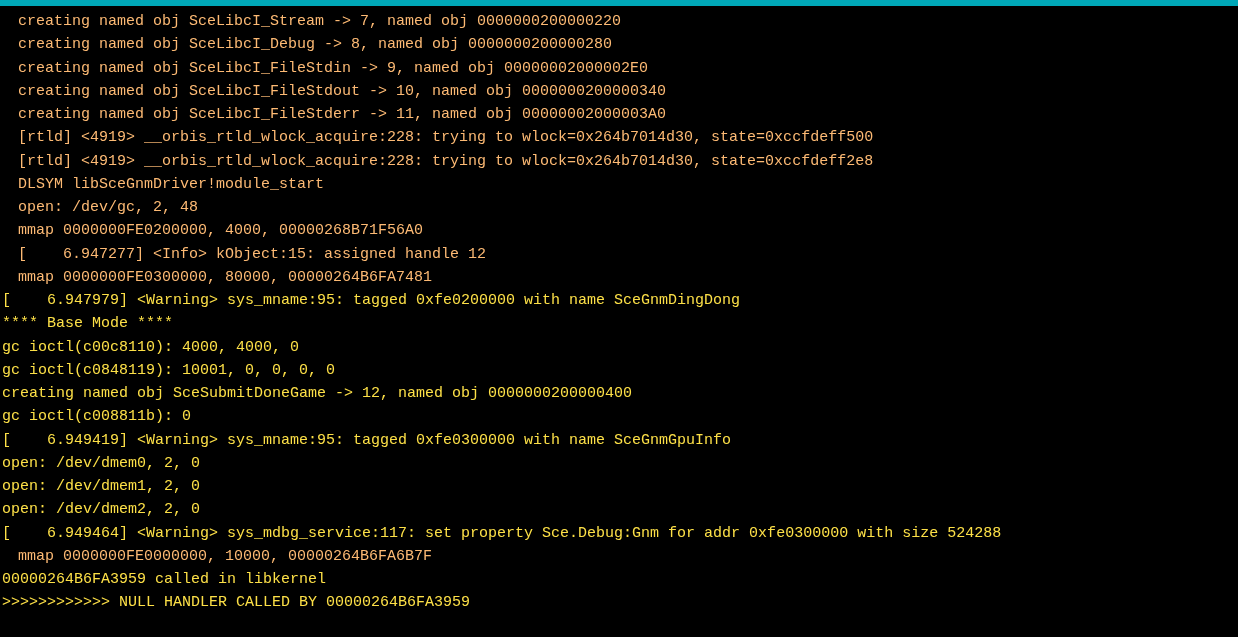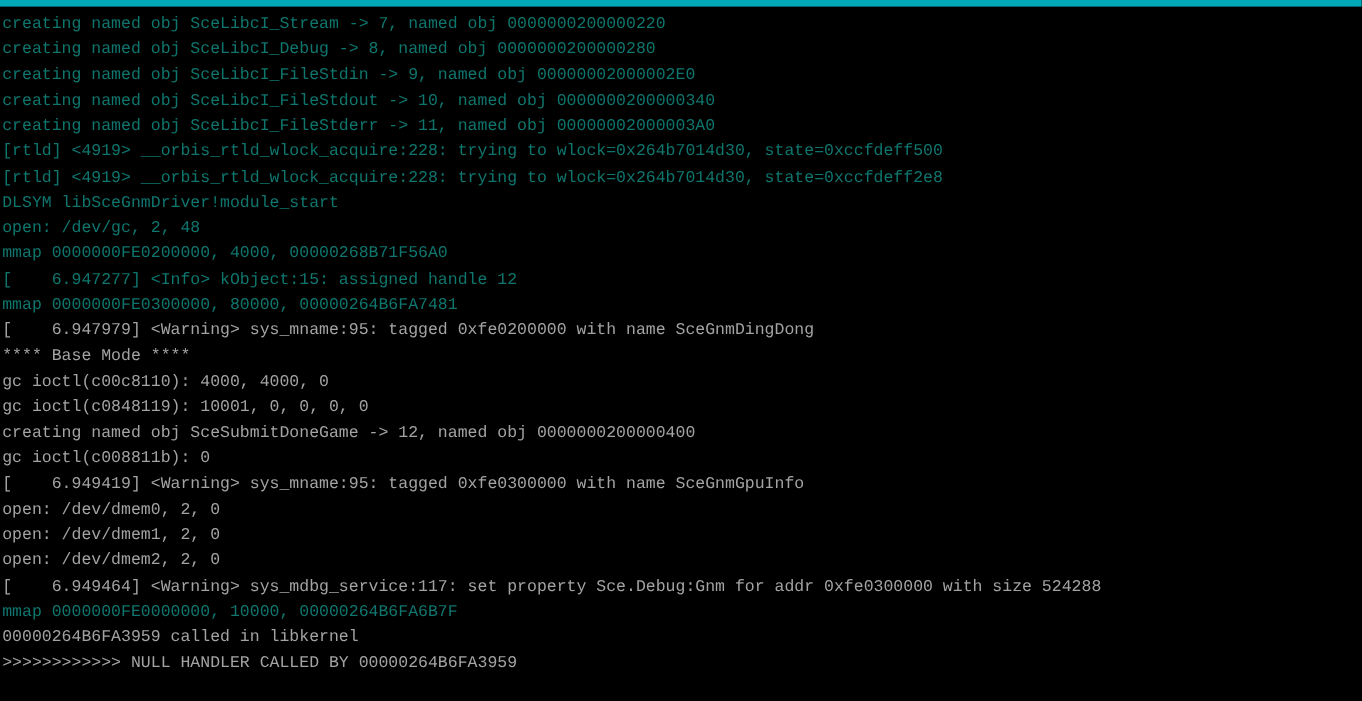--- a/index.html
+++ b/index.html
@@ -25,23 +25,24 @@
     }
     .terminal-content {
       padding: 4px 0px 0px 2px;
       white-space: pre;
       font-weight: normal;
     }
     .line {
       display: block;
     }
     .white {
-      color: #0f766e;
+      color: #fdba74;
+      margin-left: 16px;
     }
     .yellow {
-      color: #a3a3a3;
+      color: #fde047;
     }
   </style>
 </head>
 <body>
 
 <div class="title-bar"></div>
 <div class="terminal-content" id="terminal-lines"><span class="line white">creating named obj SceLibcI_Stream -&gt; 7, named obj 0000000200000220</span><span class="line white">creating named obj SceLibcI_Debug -&gt; 8, named obj 0000000200000280</span><span class="line white">creating named obj SceLibcI_FileStdin -&gt; 9, named obj 00000002000002E0</span><span class="line white">creating named obj SceLibcI_FileStdout -&gt; 10, named obj 0000000200000340</span><span class="line white">creating named obj SceLibcI_FileStderr -&gt; 11, named obj 00000002000003A0</span><span class="line white">[rtld] &lt;4919&gt; __orbis_rtld_wlock_acquire:228: trying to wlock=0x264b7014d30, state=0xccfdeff500</span><span class="line white">[rtld] &lt;4919&gt; __orbis_rtld_wlock_acquire:228: trying to wlock=0x264b7014d30, state=0xccfdeff2e8</span><span class="line white">DLSYM libSceGnmDriver!module_start</span><span class="line white">open: /dev/gc, 2, 48</span><span class="line white">mmap 0000000FE0200000, 4000, 00000268B71F56A0</span><span class="line white">[    6.947277] &lt;Info&gt; kObject:15: assigned handle 12</span><span class="line white">mmap 0000000FE0300000, 80000, 00000264B6FA7481</span><span class="line yellow">[    6.947979] &lt;Warning&gt; sys_mname:95: tagged 0xfe0200000 with name SceGnmDingDong</span><span class="line yellow">**** Base Mode ****</span><span class="line yellow">gc ioctl(c00c8110): 4000, 4000, 0</span><span class="line yellow">gc ioctl(c0848119): 10001, 0, 0, 0, 0</span><span class="line yellow">creating named obj SceSubmitDoneGame -&gt; 12, named obj 0000000200000400</span><span class="line yellow">gc ioctl(c008811b): 0</span><span class="line yellow">[    6.949419] &lt;Warning&gt; sys_mname:95: tagged 0xfe0300000 with name SceGnmGpuInfo</span><span class="line yellow">open: /dev/dmem0, 2, 0</span><span class="line yellow">open: /dev/dmem1, 2, 0</span><span class="line yellow">open: /dev/dmem2, 2, 0</span><span class="line yellow">[    6.949464] &lt;Warning&gt; sys_mdbg_service:117: set property Sce.Debug:Gnm for addr 0xfe0300000 with size 524288</span><span class="line white">mmap 0000000FE0000000, 10000, 00000264B6FA6B7F</span><span class="line yellow">00000264B6FA3959 called in libkernel</span><span class="line yellow">&gt;&gt;&gt;&gt;&gt;&gt;&gt;&gt;&gt;&gt;&gt;&gt; NULL HANDLER CALLED BY 00000264B6FA3959</span></div>
 
 </body></html>

